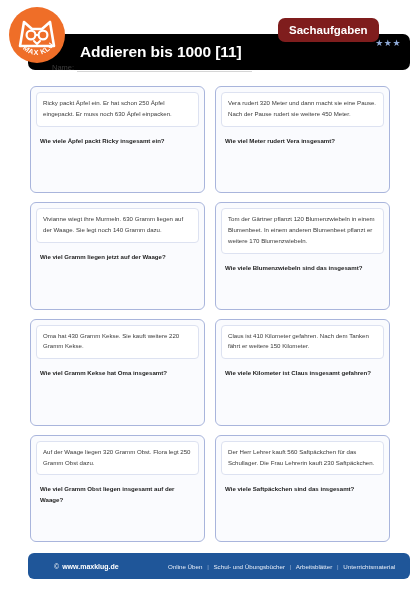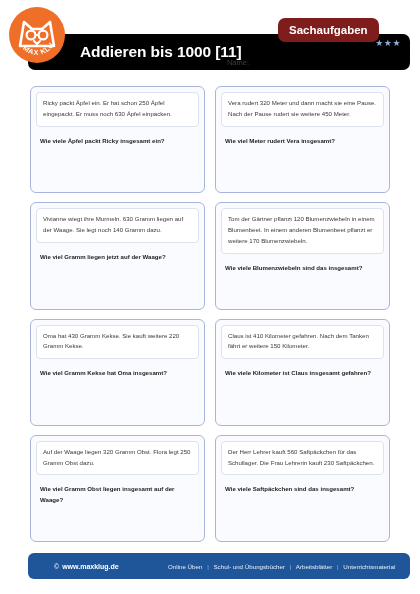--- a/index.html
+++ b/index.html
@@ -76,21 +76,20 @@
 
   
   .name-row {
     position: absolute;
     left: 52px;
     top: 58px;
     width: 200px;
     height: 14px;
     display: flex;
     align-items: flex-end;
-    flex-direction: column;
   }
   .name-label {
     font-size: 7.5px;
     color: #3c3c3c;
     white-space: nowrap;
     padding-right: 3px;
   }
   .name-line {
     flex: 1;
     border-bottom: 1px solid #d6d6d6;

